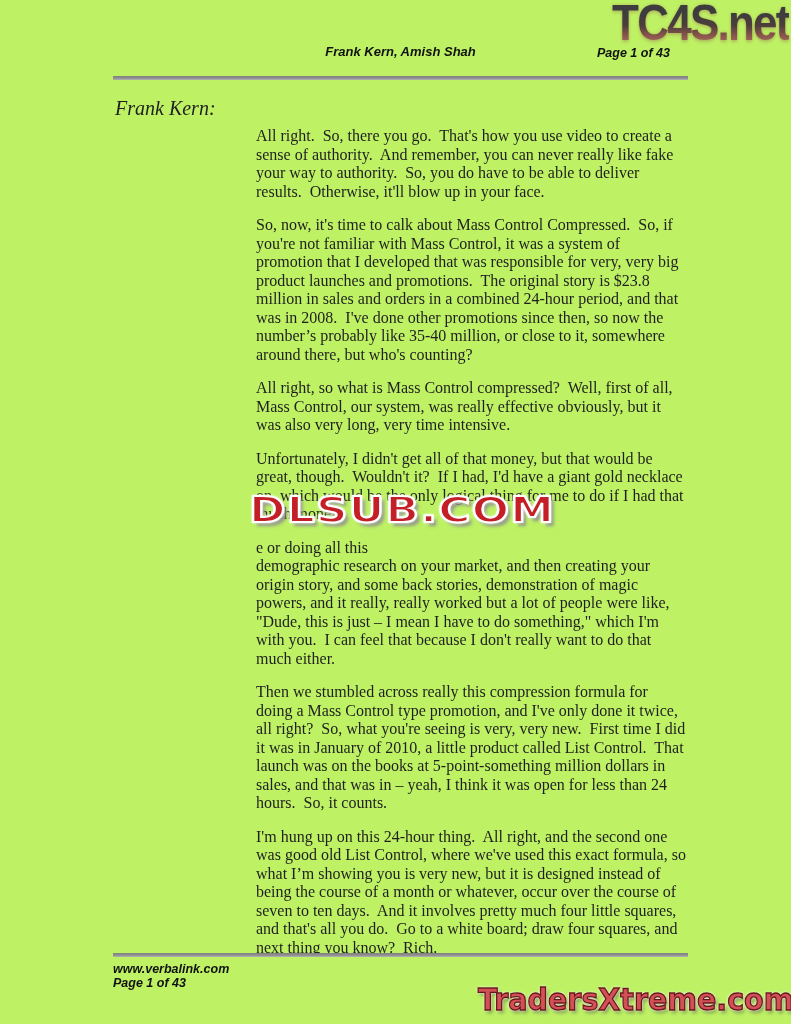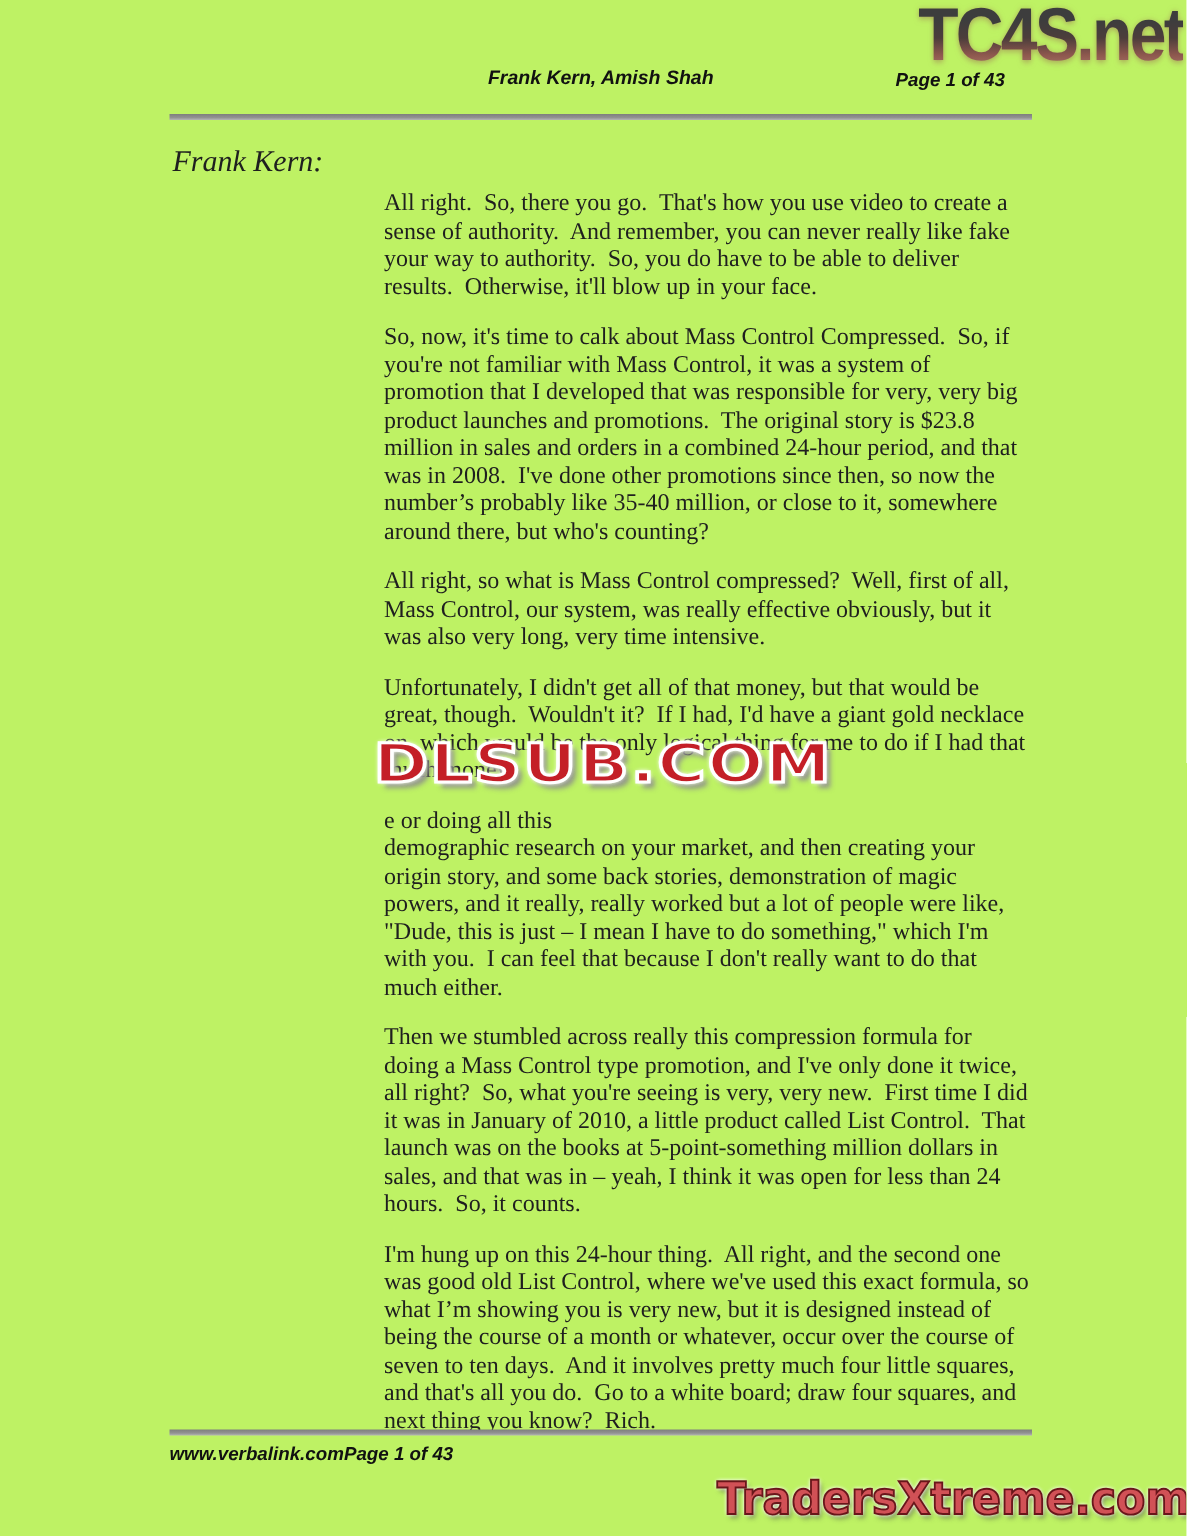--- a/index.html
+++ b/index.html
@@ -68,21 +68,21 @@
     text-shadow:0 0 3px #ffffff, 0 0 3px #ffffff, 3px 4px 3px rgba(140,140,140,0.9);
     transform:scaleX(1.22); transform-origin:left center;
     white-space:nowrap;
   }
 
   
   .footer {
     position:absolute; left:113px; top:962px; width:577px;
     display:flex; 
     font-family:"Liberation Sans", sans-serif;
-    font-weight:bold; font-style:italic; font-size:12.5px; color:#111;
+    font-weight:bold; font-style:italic; font-size:12.5px; color:#111;flex-direction:column;
   }
 
   
   .tx-logo {
     position:absolute; left:478px; top:983px;
     font-family:"DejaVu Sans", sans-serif;
     font-weight:bold; font-size:30px; line-height:34px;
     color:#d15156;
     -webkit-text-stroke:1.3px #69161a;
     text-shadow:0 0 3px #ffffff, 0 0 3px #ffffff, 2px 3px 4px rgba(70,70,70,0.55);

